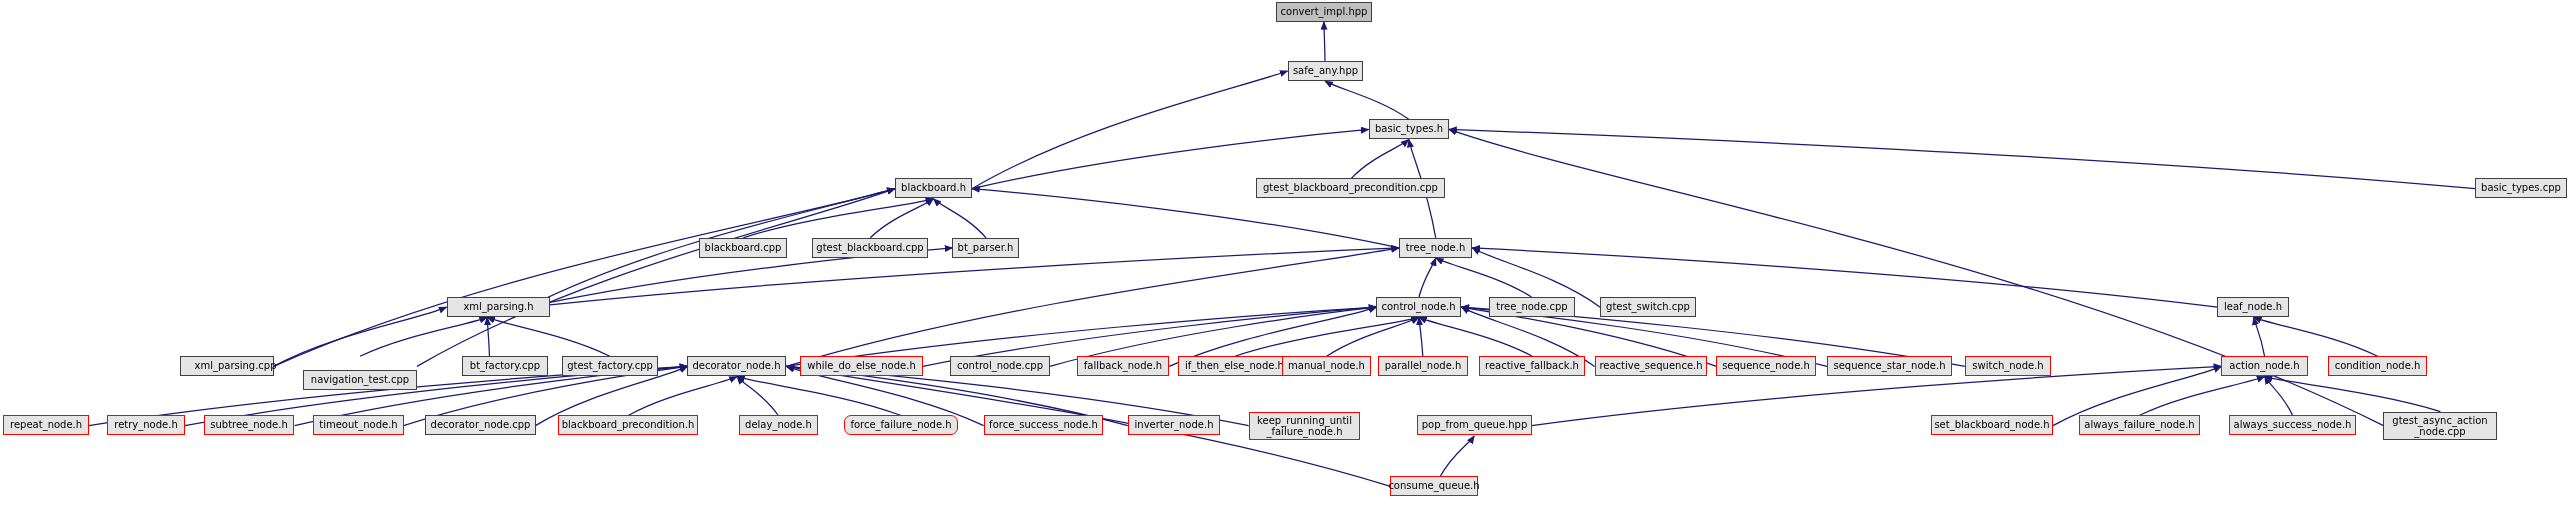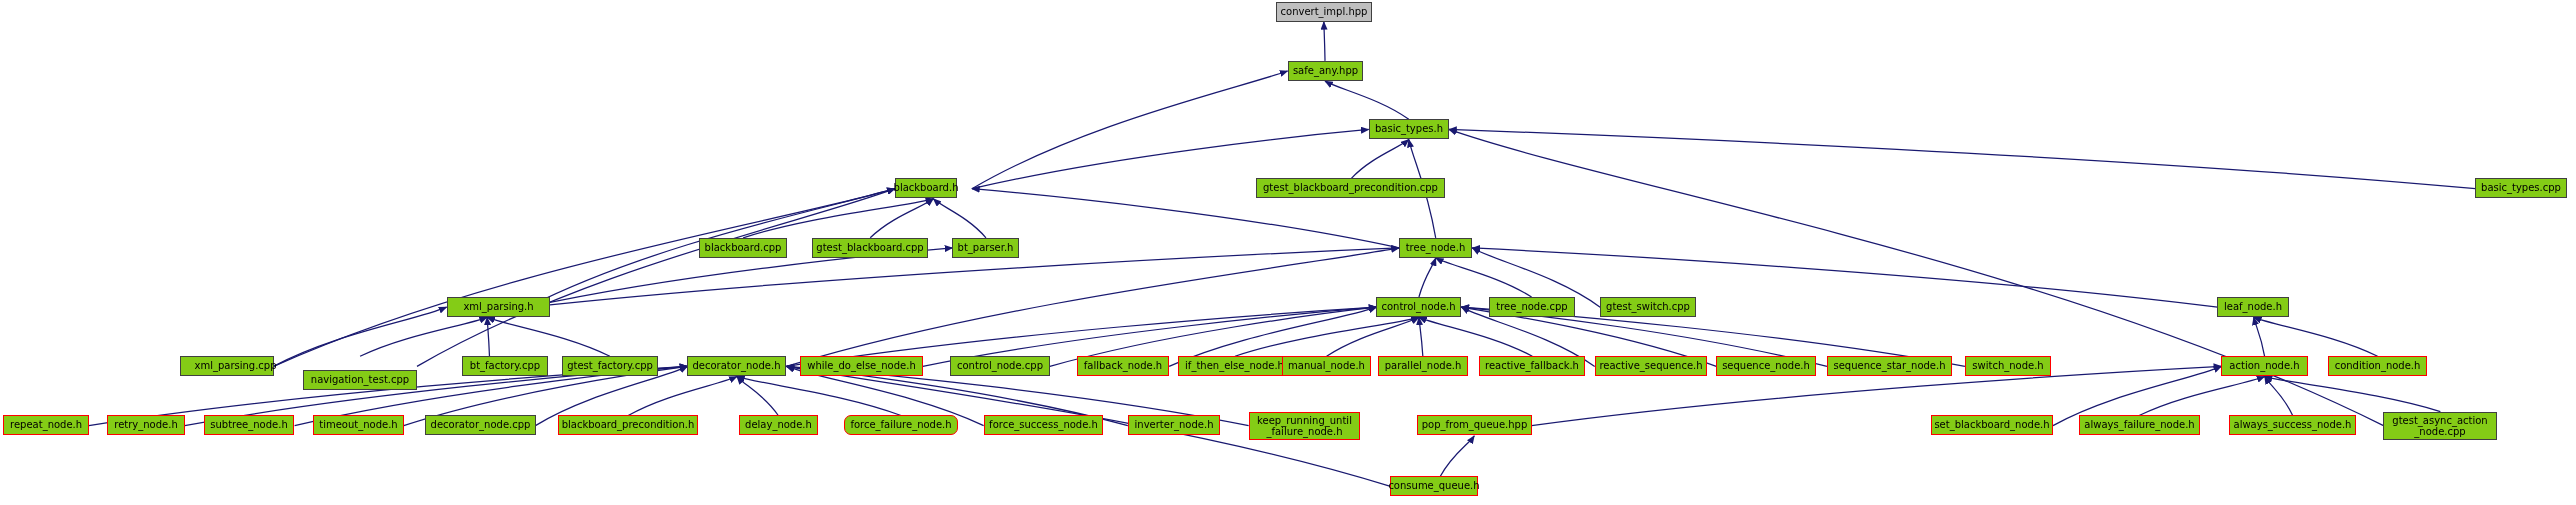--- a/index.html
+++ b/index.html
@@ -12,21 +12,21 @@
     overflow:hidden;
   }
   #edges{position:absolute;left:0;top:0;width:2576px;height:506px;pointer-events:none;}
   .node{
     position:absolute;
     box-sizing:border-box;
     display:flex;
     align-items:center;
     justify-content:center;
     text-align:center;
-    background:#84cc16;
+    background:#e5e5e5;
     border:0.8px solid #000000;
     color:#000000;
     font-size:10px;
     line-height:1.12;
     height:20px;
     white-space:pre;
     letter-spacing:0px;
     z-index:5;
   }
   .node.twoline{height:28px;}
@@ -102,21 +102,21 @@
         <path d="M1965,546 C2274.75,504.2 2690.7,478.32000000000005 2850,470" fill="none" stroke="#191970" stroke-width="1.6" marker-end="url(#arrow)"></path>
         <path d="M1848,611 C1863.225,582.4 1883.67,570.44 1891.5,559" fill="none" stroke="#191970" stroke-width="1.6" marker-end="url(#arrow)"></path>
         <path d="M1784,624 C1512.75,539.3 1148.5,495.48 1009,470" fill="none" stroke="#191970" stroke-width="1.6" marker-end="url(#arrow)"></path>
         <path d="M3058,546 C2638.35,337 2074.82,241.2 1859,166" fill="none" stroke="#191970" stroke-width="1.6" marker-end="url(#arrow)"></path>
       </g>
   </svg>
   <div id="nodes">
       <div class="node cur" style="left: 1276px; top: 1.6px; width: 96px; height: 20px;">convert_impl.hpp</div>
       <div class="node black" style="left: 1288px; top: 61px; width: 75px; height: 20px;">safe_any.hpp</div>
       <div class="node black" style="left: 1369px; top: 119px; width: 80px; height: 20px;">basic_types.h</div>
-      <div class="node black" style="left: 895px; top: 178px; width: 62px; height: 20px;">blackboard.h</div>
+      <div class="node black" style="left: 895px; top: 178px; width: 77px; height: 20px;">blackboard.h</div>
       <div class="node black" style="left: 2475px; top: 178px; width: 92px; height: 20px;">basic_types.cpp</div>
       <div class="node black" style="left: 1256px; top: 178px; width: 189px; height: 20px;">gtest_blackboard_precondition.cpp</div>
       <div class="node black" style="left: 699px; top: 238px; width: 88px; height: 20px;">blackboard.cpp</div>
       <div class="node black" style="left: 812px; top: 238px; width: 116px; height: 20px;">gtest_blackboard.cpp</div>
       <div class="node black" style="left: 952px; top: 238px; width: 67px; height: 20px;">bt_parser.h</div>
       <div class="node black" style="left: 1399px; top: 238px; width: 73px; height: 20px;">tree_node.h</div>
       <div class="node black" style="left: 447px; top: 297px; width: 103px; height: 20px;">xml_parsing.h</div>
       <div class="node black" style="left: 1376px; top: 297px; width: 85px; height: 20px;">control_node.h</div>
       <div class="node black" style="left: 1489px; top: 297px; width: 86px; height: 20px;">tree_node.cpp</div>
       <div class="node black" style="left: 1600px; top: 297px; width: 96px; height: 20px;">gtest_switch.cpp</div>

